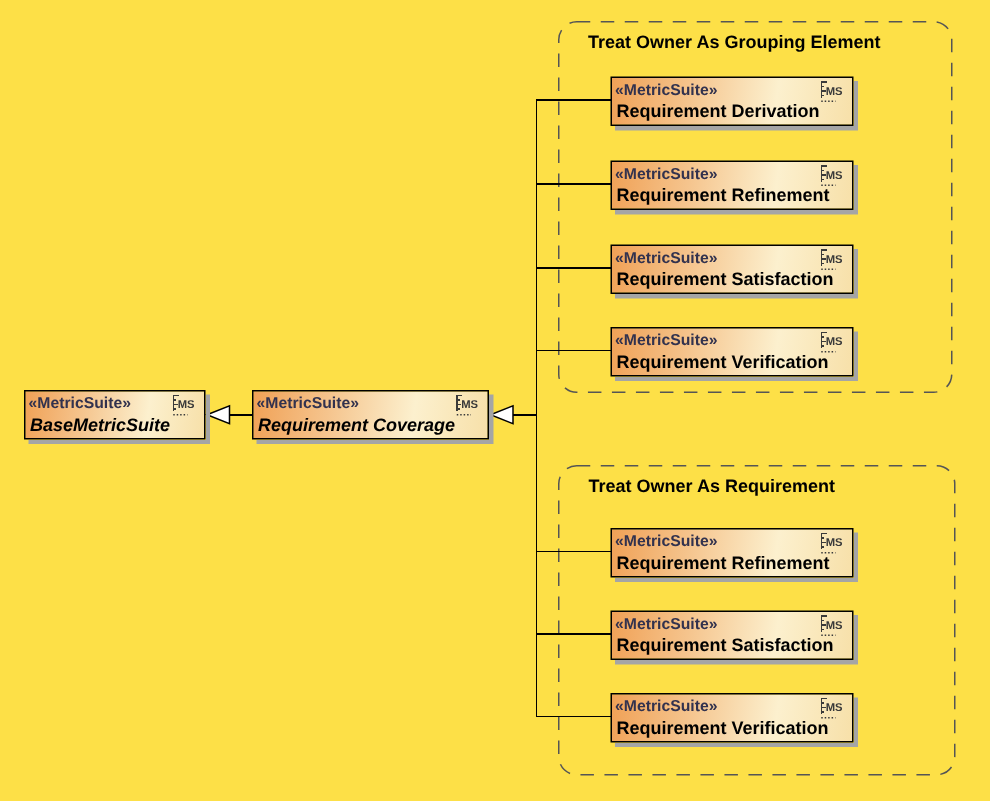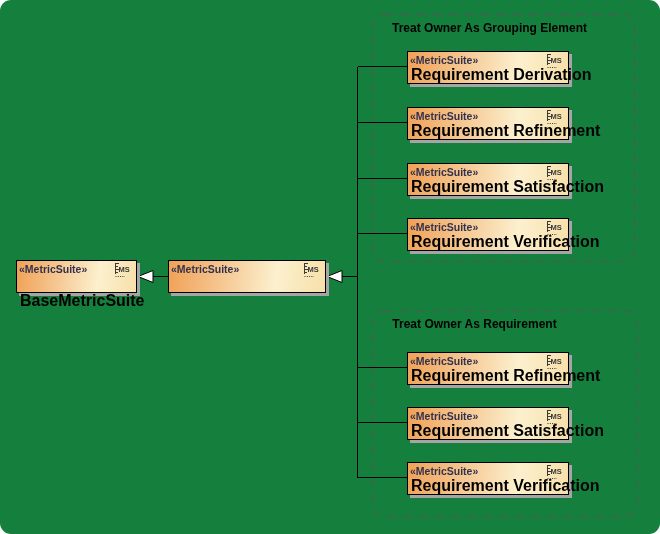--- a/index.html
+++ b/index.html
@@ -1,35 +1,35 @@
 <!DOCTYPE html>
 <html><head>
 <meta charset="utf-8">
 <style>
   html,body{margin:0;padding:0;background:#ffffff;}
   #canvas{
-    position:relative;width:660px;height:534px;background:#15803d;
-    font-family:"Liberation Sans",sans-serif;overflow:hidden;border-radius:11px;
+    position:relative;width:660px;height:534px;background:#fde047;
+    font-family:"Liberation Sans",sans-serif;overflow:hidden;
   }
   #overlay{position:absolute;left:0;top:0;}
   .node{
     position:absolute;height:33px;box-sizing:border-box;
     border:1px solid #000000;
     background:linear-gradient(98deg,#F0A156 0%,#F5C48D 32%,#FCF0CE 68%,#F7E0A9 100%);
     box-shadow:3px 3px 0 #A5A5A5;
   }
   .stereo{
     margin-top:2px;padding:0 26px 0 2px;
     font-size:10.5px;font-weight:bold;color:#32324E;line-height:13px;white-space:nowrap;
   }
   .nname{
-    padding-left:3px;font-size:16px;font-weight:bold;color:#000000;
+    padding-left:3px;font-size:12px;font-weight:bold;color:#000000;
     line-height:15px;white-space:nowrap;
   }
-  .abstract .nname{margin-top:17px;}
+  .abstract .nname{font-style:italic;}
   .msicon{position:absolute;top:2px;right:4px;width:19px;height:15px;}
   .gtitle{
     position:absolute;box-sizing:border-box;text-align:center;
     font-size:12px;font-weight:bold;color:#000000;padding-right:28px;white-space:nowrap;
   }
 </style>
 </head>
 <body>
 
 <div id="canvas">
@@ -78,20 +78,21 @@
             <line x1="2.5" y1="0.5" x2="6" y2="0.5"></line>
           <line x1="2.5" y1="3.5" x2="4.5" y2="3.5"></line>
             <line x1="2.5" y1="6.5" x2="5.5" y2="6.5"></line>
           <line x1="2.5" y1="9.5" x2="4.5" y2="9.5"></line>
         </g>
         <text x="5.5" y="9" font-size="7.5" font-weight="bold" fill="#3a3a3a">MS</text>
         <line x1="2.5" y1="13.5" x2="12" y2="13.5" stroke="#3a3a3a" stroke-dasharray="1,1.3"></line>
       </svg>
     </span>
     <div class="stereo">«MetricSuite»</div>
+    <div class="nname">Requirement Coverage</div>
   </div>
 
   <div class="node" style="left:407px;top:51px;width:162px">
     <span class="msicon">
       <svg width="19" height="15" viewBox="0 0 19 15">
         <g stroke="#3a3a3a" stroke-width="1" shape-rendering="crispEdges">
           <line x1="2.5" y1="0" x2="2.5" y2="11"></line>
             <line x1="2.5" y1="0.5" x2="6" y2="0.5"></line>
           <line x1="2.5" y1="3.5" x2="4.5" y2="3.5"></line>
             <line x1="2.5" y1="6.5" x2="5.5" y2="6.5"></line>

